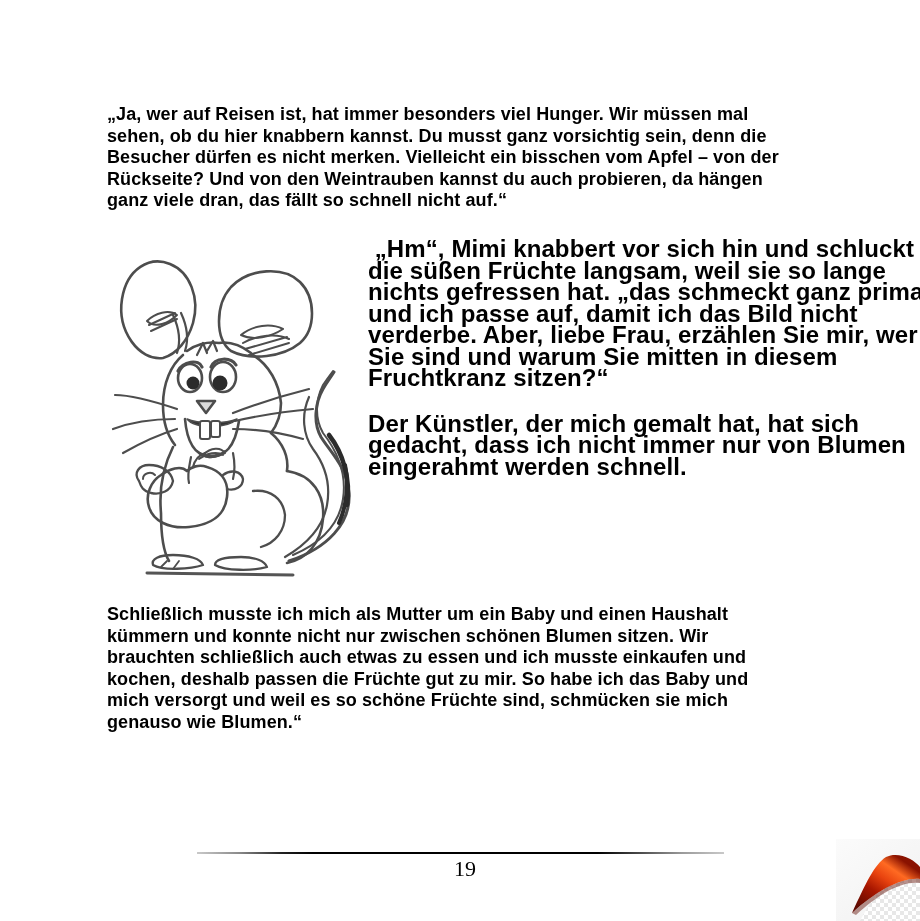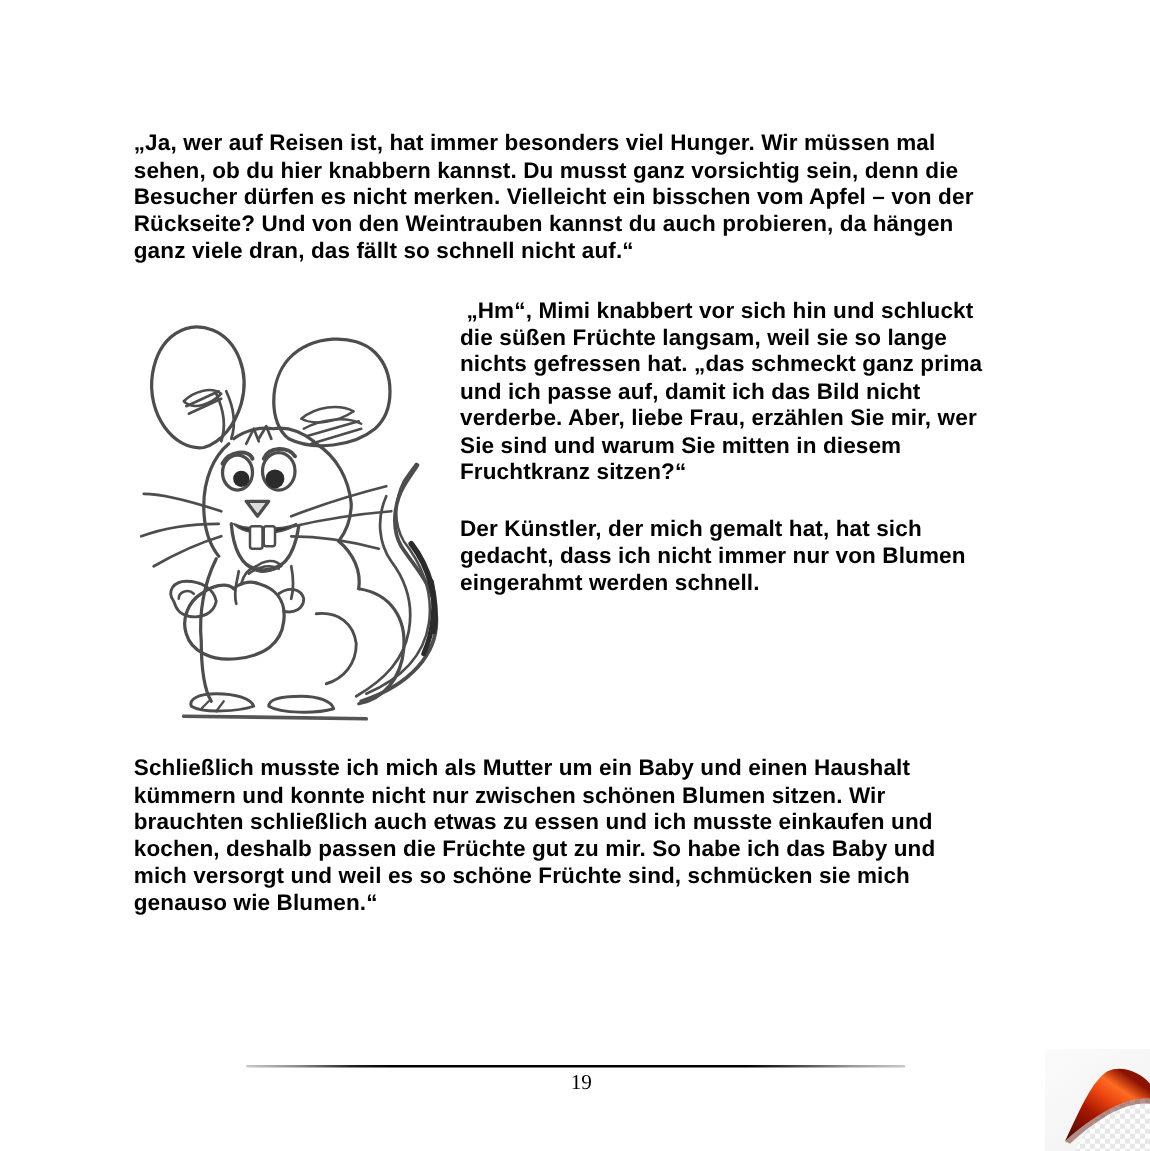--- a/index.html
+++ b/index.html
@@ -16,41 +16,41 @@
   .para {
     position: absolute;
     white-space: pre;
     font-size: 18px;
     line-height: 21.5px;
     letter-spacing: 0.1px;
   }
   .col { position: absolute; left: 368px; top: 238px; width: 470px; }
   .col .cpara {
     white-space: pre;
-    font-size: 18px;
+    font-size: 24px;
     line-height: 21.5px;
     letter-spacing: 0.1px;
     margin: 0 0 24px 0;
   }
   .illustration { position: absolute; left: 103px; top: 243px; }
   .footer-rule {
     position: absolute;
     left: 197px; top: 852px;
     width: 527px; height: 2.4px;
     background: linear-gradient(to right,
       #c9c9c9 0%, #8a8a8a 8%, #222222 16%, #000000 22%,
       #000000 76%, #4a4a4a 84%, #9a9a9a 92%, #c9c9c9 100%);
   }
   .page-number {
     position: absolute;
     left: 107px; top: 856px; width: 716px;
     text-align: center;
     font-family: "Liberation Serif", serif;
     font-weight: normal;
-    font-size: 17px;
+    font-size: 22px;
   }
   .corner-logo { position: absolute; left: 836px; top: 839px; width: 84px; height: 82px; }
 </style>
 </head>
 <body>
 
 <div class="page">
 
   <div class="para" style="left:107px; top:104px;">„Ja, wer auf Reisen ist, hat immer besonders viel Hunger. Wir müssen mal
 sehen, ob du hier knabbern kannst. Du musst ganz vorsichtig sein, denn die

